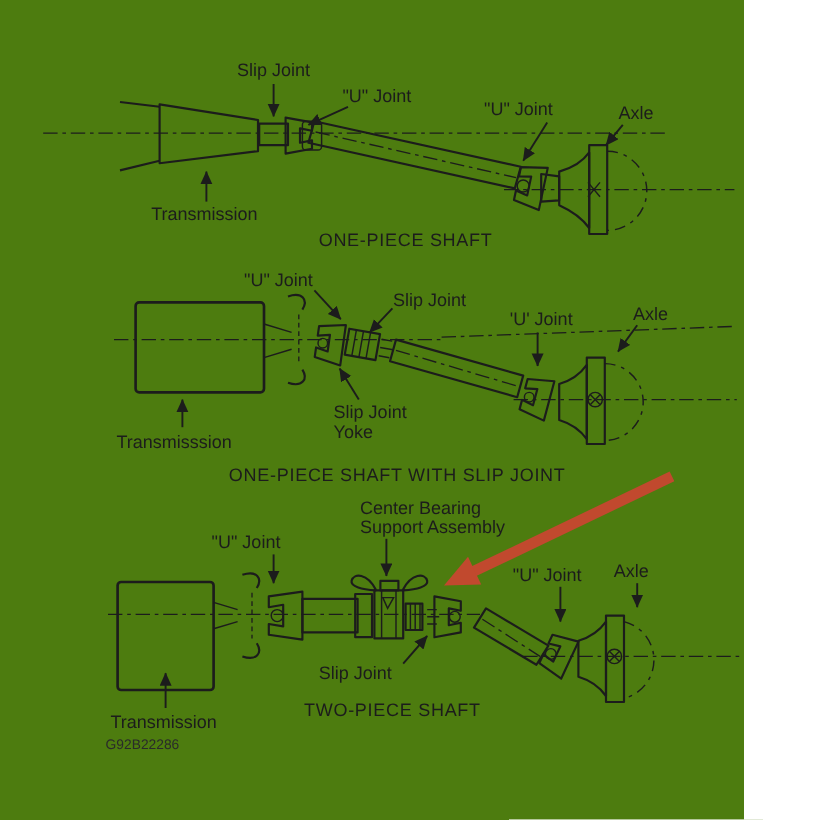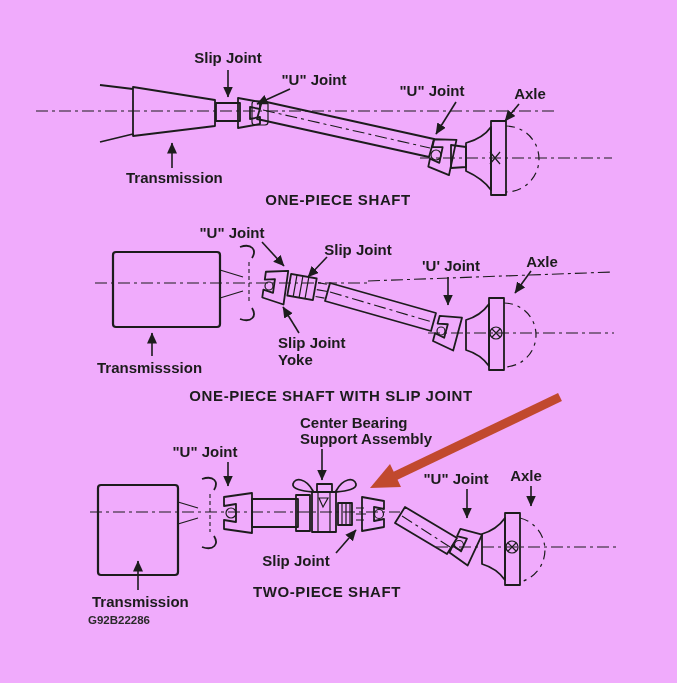--- a/index.html
+++ b/index.html
@@ -1,16 +1,16 @@
 <!DOCTYPE html>
 <html><head>
 <meta charset="utf-8">
 <style>
   html,body{margin:0;padding:0;background:#fff;}
-  .stage{position:relative;width:677px;height:683px;background:#f0abfc;overflow:hidden;font-weight:bold;}
+  .stage{position:relative;width:620px;height:683px;background:#4d7c0f;overflow:hidden;}
   svg{display:block;}
   .outline{fill:none;stroke:#1c1c1c;stroke-width:1.8;stroke-linejoin:round;}
   .thin{fill:none;stroke:#1c1c1c;stroke-width:1.2;}
   .cline{fill:none;stroke:#1c1c1c;stroke-width:1.1;stroke-dasharray:12 4 3 4;}
   .dashv{fill:none;stroke:#1c1c1c;stroke-width:1.1;stroke-dasharray:4 3;}
   .arcline{fill:none;stroke:#1c1c1c;stroke-width:1.2;stroke-dasharray:9 5 3 5;}
   .leader{fill:none;stroke:#1c1c1c;stroke-width:1.6;}
   .lbl{font-family:"Liberation Sans",sans-serif;font-size:15px;fill:#1c1c1c;}
   .cap{font-family:"Liberation Sans",sans-serif;font-size:15px;letter-spacing:0.6px;fill:#1c1c1c;}
   .code{font-family:"Liberation Sans",sans-serif;font-size:11.5px;fill:#2a2a2a;}

